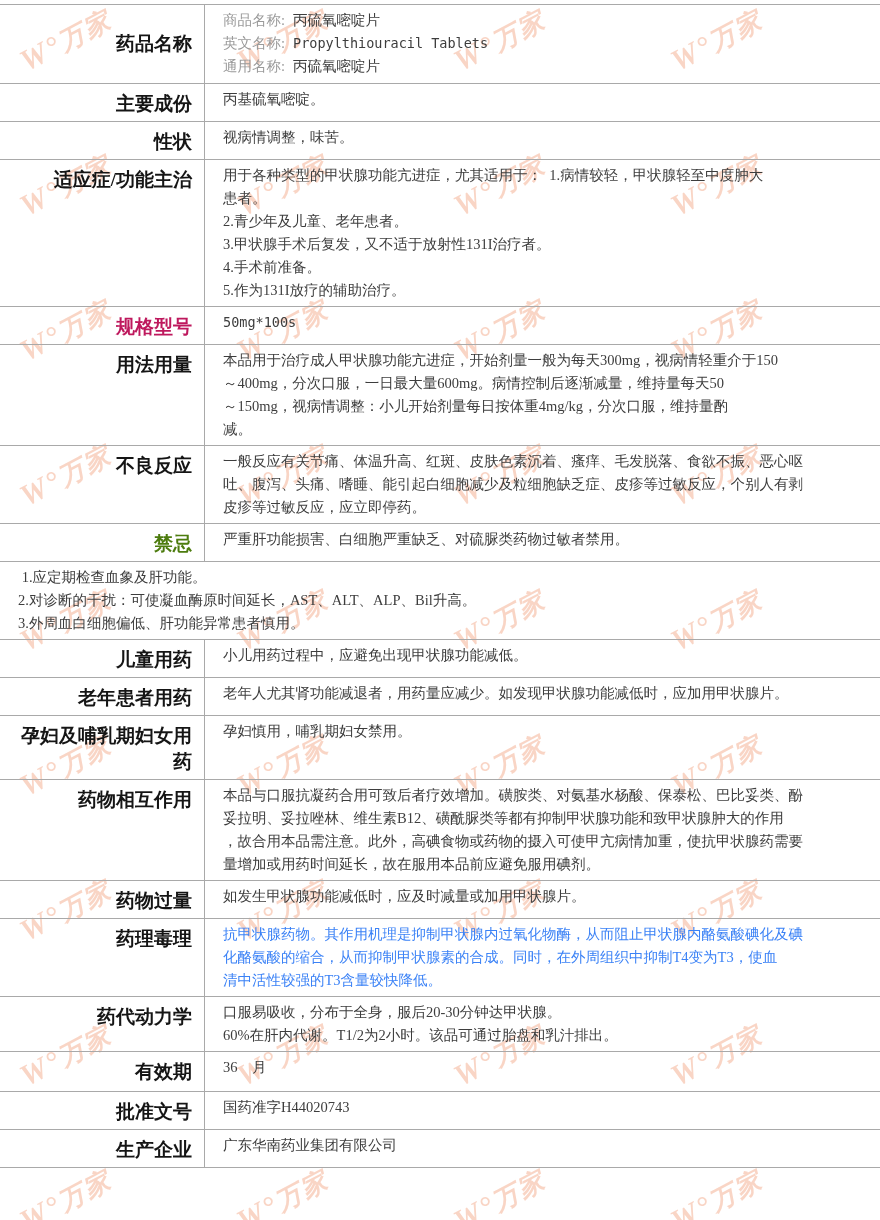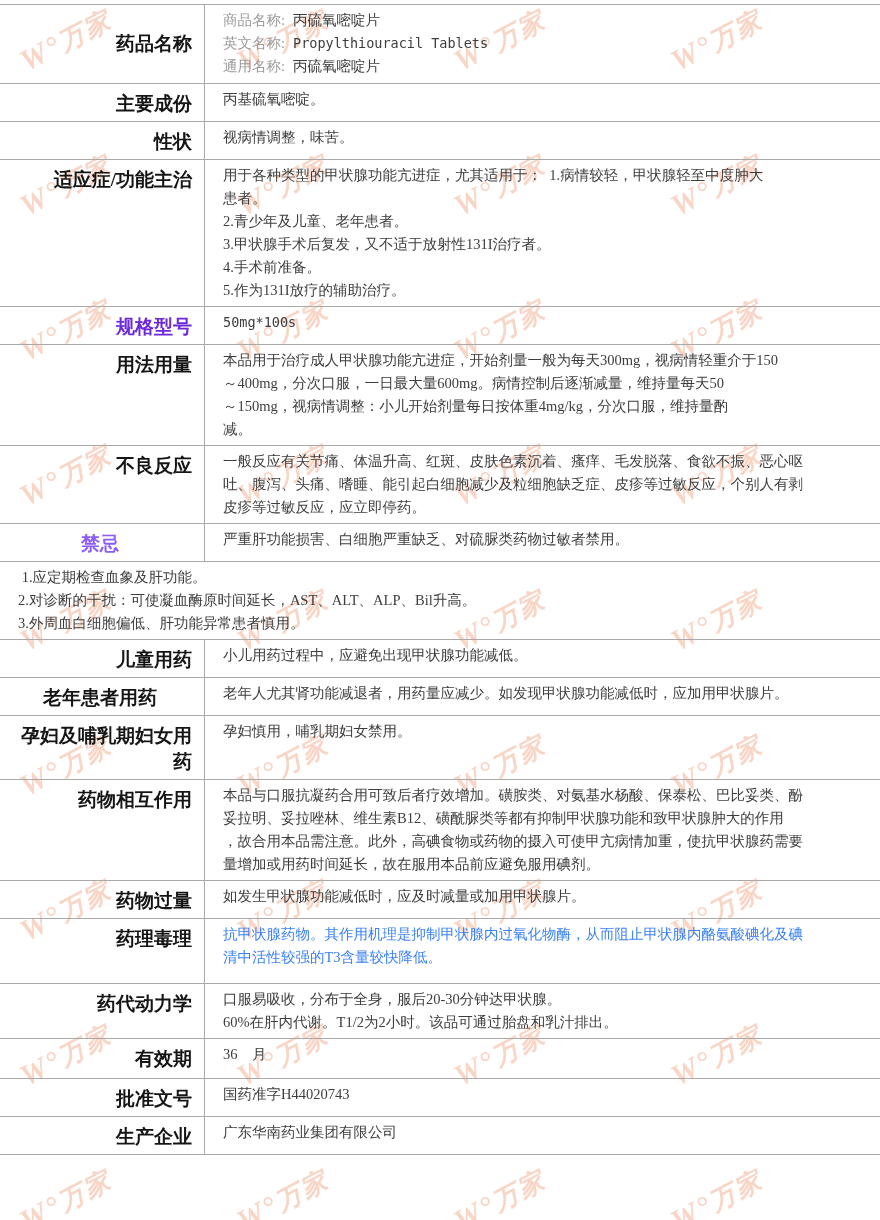--- a/index.html
+++ b/index.html
@@ -102,21 +102,21 @@
       <div class="content-cell" style="color: rgb(61, 61, 61); min-height: 133px;">
         <div class="line">用于各种类型的甲状腺功能亢进症，尤其适用于：  1.病情较轻，甲状腺轻至中度肿大</div>
         <div class="line">患者。</div>
         <div class="line">2.青少年及儿童、老年患者。</div>
         <div class="line">3.甲状腺手术后复发，又不适于放射性131I治疗者。</div>
         <div class="line">4.手术前准备。</div>
         <div class="line">5.作为131I放疗的辅助治疗。</div>
       </div>
     </div>
     <div class="row" style="border-bottom-color: rgb(169, 169, 169);">
-      <div class="label-cell" style="color: #6d28d9; border-right-color: rgb(169, 169, 169);">规格型号</div>
+      <div class="label-cell" style="color: #be185d; border-right-color: rgb(169, 169, 169);">规格型号</div>
       <div class="content-cell" style="color: rgb(61, 61, 61); min-height: 25px;">
         <div class="line mono">50mg*100s</div>
       </div>
     </div>
     <div class="row" style="border-bottom-color: rgb(169, 169, 169);">
       <div class="label-cell" style="color: rgb(21, 21, 21); border-right-color: rgb(169, 169, 169);">用法用量</div>
       <div class="content-cell" style="color: rgb(61, 61, 61); min-height: 91px;">
         <div class="line">本品用于治疗成人甲状腺功能亢进症，开始剂量一般为每天300mg，视病情轻重介于150</div>
         <div class="line">～400mg，分次口服，一日最大量600mg。病情控制后逐渐减量，维持量每天50</div>
         <div class="line">～150mg，视病情调整：小儿开始剂量每日按体重4mg/kg，分次口服，维持量酌</div>
@@ -125,40 +125,40 @@
     </div>
     <div class="row" style="border-bottom-color: rgb(169, 169, 169);">
       <div class="label-cell" style="color: rgb(21, 21, 21); border-right-color: rgb(169, 169, 169);">不良反应</div>
       <div class="content-cell" style="color: rgb(61, 61, 61); min-height: 68px;">
         <div class="line">一般反应有关节痛、体温升高、红斑、皮肤色素沉着、瘙痒、毛发脱落、食欲不振、恶心呕</div>
         <div class="line">吐、腹泻、头痛、嗜睡、能引起白细胞减少及粒细胞缺乏症、皮疹等过敏反应，个别人有剥</div>
         <div class="line">皮疹等过敏反应，应立即停药。</div>
       </div>
     </div>
     <div class="row" style="border-bottom-color: rgb(169, 169, 169);">
-      <div class="label-cell" style="color: #8b5cf6; border-right-color: rgb(169, 169, 169); text-align: center;">禁忌</div>
+      <div class="label-cell" style="color: #4d7c0f; border-right-color: rgb(169, 169, 169);">禁忌</div>
       <div class="content-cell" style="color: rgb(61, 61, 61); min-height: 28px;">
         <div class="line">严重肝功能损害、白细胞严重缺乏、对硫脲类药物过敏者禁用。</div>
       </div>
     </div>
     <div class="row" style="border-bottom-color: rgb(169, 169, 169);">
       <div class="content-cell" style="color: rgb(61, 61, 61); min-height: 74px;">
         <div class="line"> 1.应定期检查血象及肝功能。</div>
         <div class="line">2.对诊断的干扰：可使凝血酶原时间延长，AST、ALT、ALP、Bil升高。</div>
         <div class="line">3.外周血白细胞偏低、肝功能异常患者慎用。</div>
       </div>
     </div>
     <div class="row" style="border-bottom-color: rgb(169, 169, 169);">
       <div class="label-cell" style="color: rgb(21, 21, 21); border-right-color: rgb(169, 169, 169);">儿童用药</div>
       <div class="content-cell" style="color: rgb(61, 61, 61); min-height: 28px;">
         <div class="line">小儿用药过程中，应避免出现甲状腺功能减低。</div>
       </div>
     </div>
     <div class="row" style="border-bottom-color: rgb(169, 169, 169);">
-      <div class="label-cell" style="color: rgb(21, 21, 21); border-right-color: rgb(169, 169, 169); text-align: center;">老年患者用药</div>
+      <div class="label-cell" style="color: rgb(21, 21, 21); border-right-color: rgb(169, 169, 169);">老年患者用药</div>
       <div class="content-cell" style="color: rgb(61, 61, 61); min-height: 28px;">
         <div class="line">老年人尤其肾功能减退者，用药量应减少。如发现甲状腺功能减低时，应加用甲状腺片。</div>
       </div>
     </div>
     <div class="row" style="border-bottom-color: rgb(169, 169, 169);">
       <div class="label-cell" style="color: rgb(21, 21, 21); border-right-color: rgb(169, 169, 169);">孕妇及哺乳期妇女用药</div>
       <div class="content-cell" style="color: rgb(61, 61, 61); min-height: 53px;">
         <div class="line">孕妇慎用，哺乳期妇女禁用。</div>
       </div>
     </div>
@@ -174,20 +174,21 @@
     <div class="row" style="border-bottom-color: rgb(169, 169, 169);">
       <div class="label-cell" style="color: rgb(21, 21, 21); border-right-color: rgb(169, 169, 169);">药物过量</div>
       <div class="content-cell" style="color: rgb(61, 61, 61); min-height: 28px;">
         <div class="line">如发生甲状腺功能减低时，应及时减量或加用甲状腺片。</div>
       </div>
     </div>
     <div class="row" style="border-bottom-color: rgb(169, 169, 169);">
       <div class="label-cell" style="color: rgb(21, 21, 21); border-right-color: rgb(169, 169, 169);">药理毒理</div>
       <div class="content-cell" style="color: #3b82f6; min-height: 64px;">
         <div class="line">抗甲状腺药物。其作用机理是抑制甲状腺内过氧化物酶，从而阻止甲状腺内酪氨酸碘化及碘</div>
+        <div class="line">化酪氨酸的缩合，从而抑制甲状腺素的合成。同时，在外周组织中抑制T4变为T3，使血</div>
         <div class="line">清中活性较强的T3含量较快降低。</div>
       </div>
     </div>
     <div class="row" style="border-bottom-color: rgb(169, 169, 169);">
       <div class="label-cell" style="color: rgb(21, 21, 21); border-right-color: rgb(169, 169, 169);">药代动力学</div>
       <div class="content-cell" style="color: rgb(61, 61, 61); min-height: 53px;">
         <div class="line">口服易吸收，分布于全身，服后20-30分钟达甲状腺。</div>
         <div class="line">60%在肝内代谢。T1/2为2小时。该品可通过胎盘和乳汁排出。</div>
       </div>
     </div>

